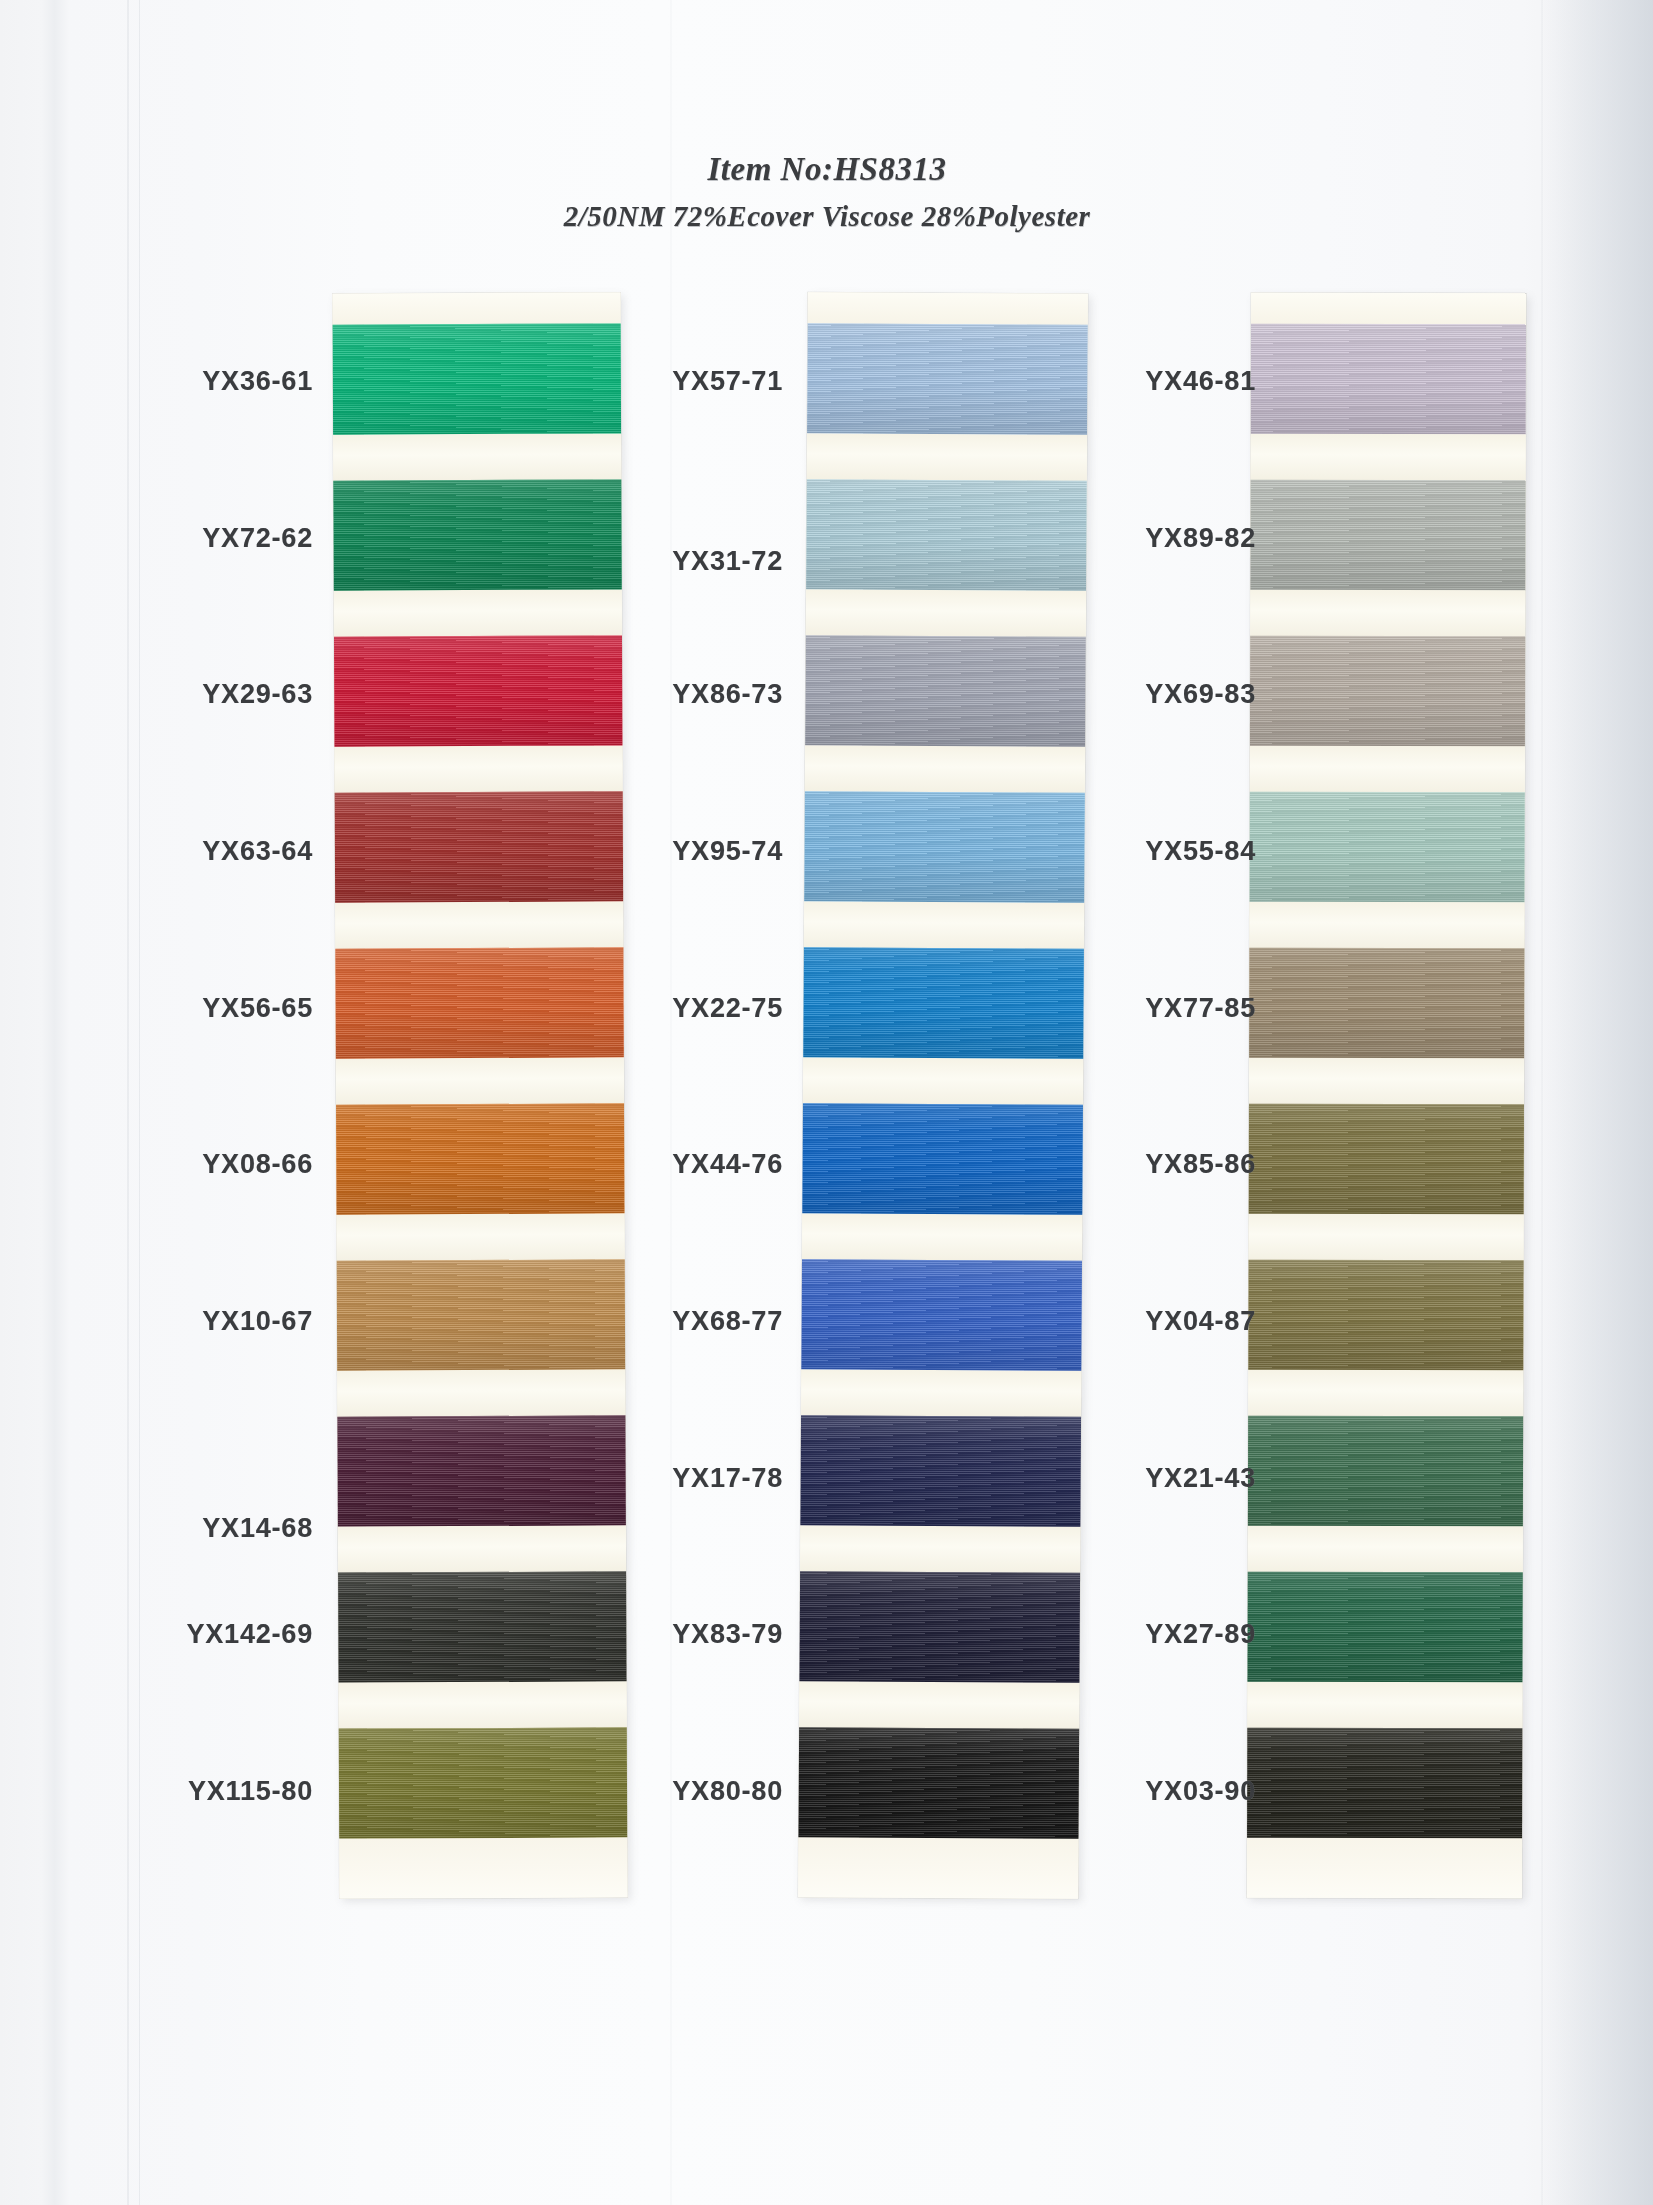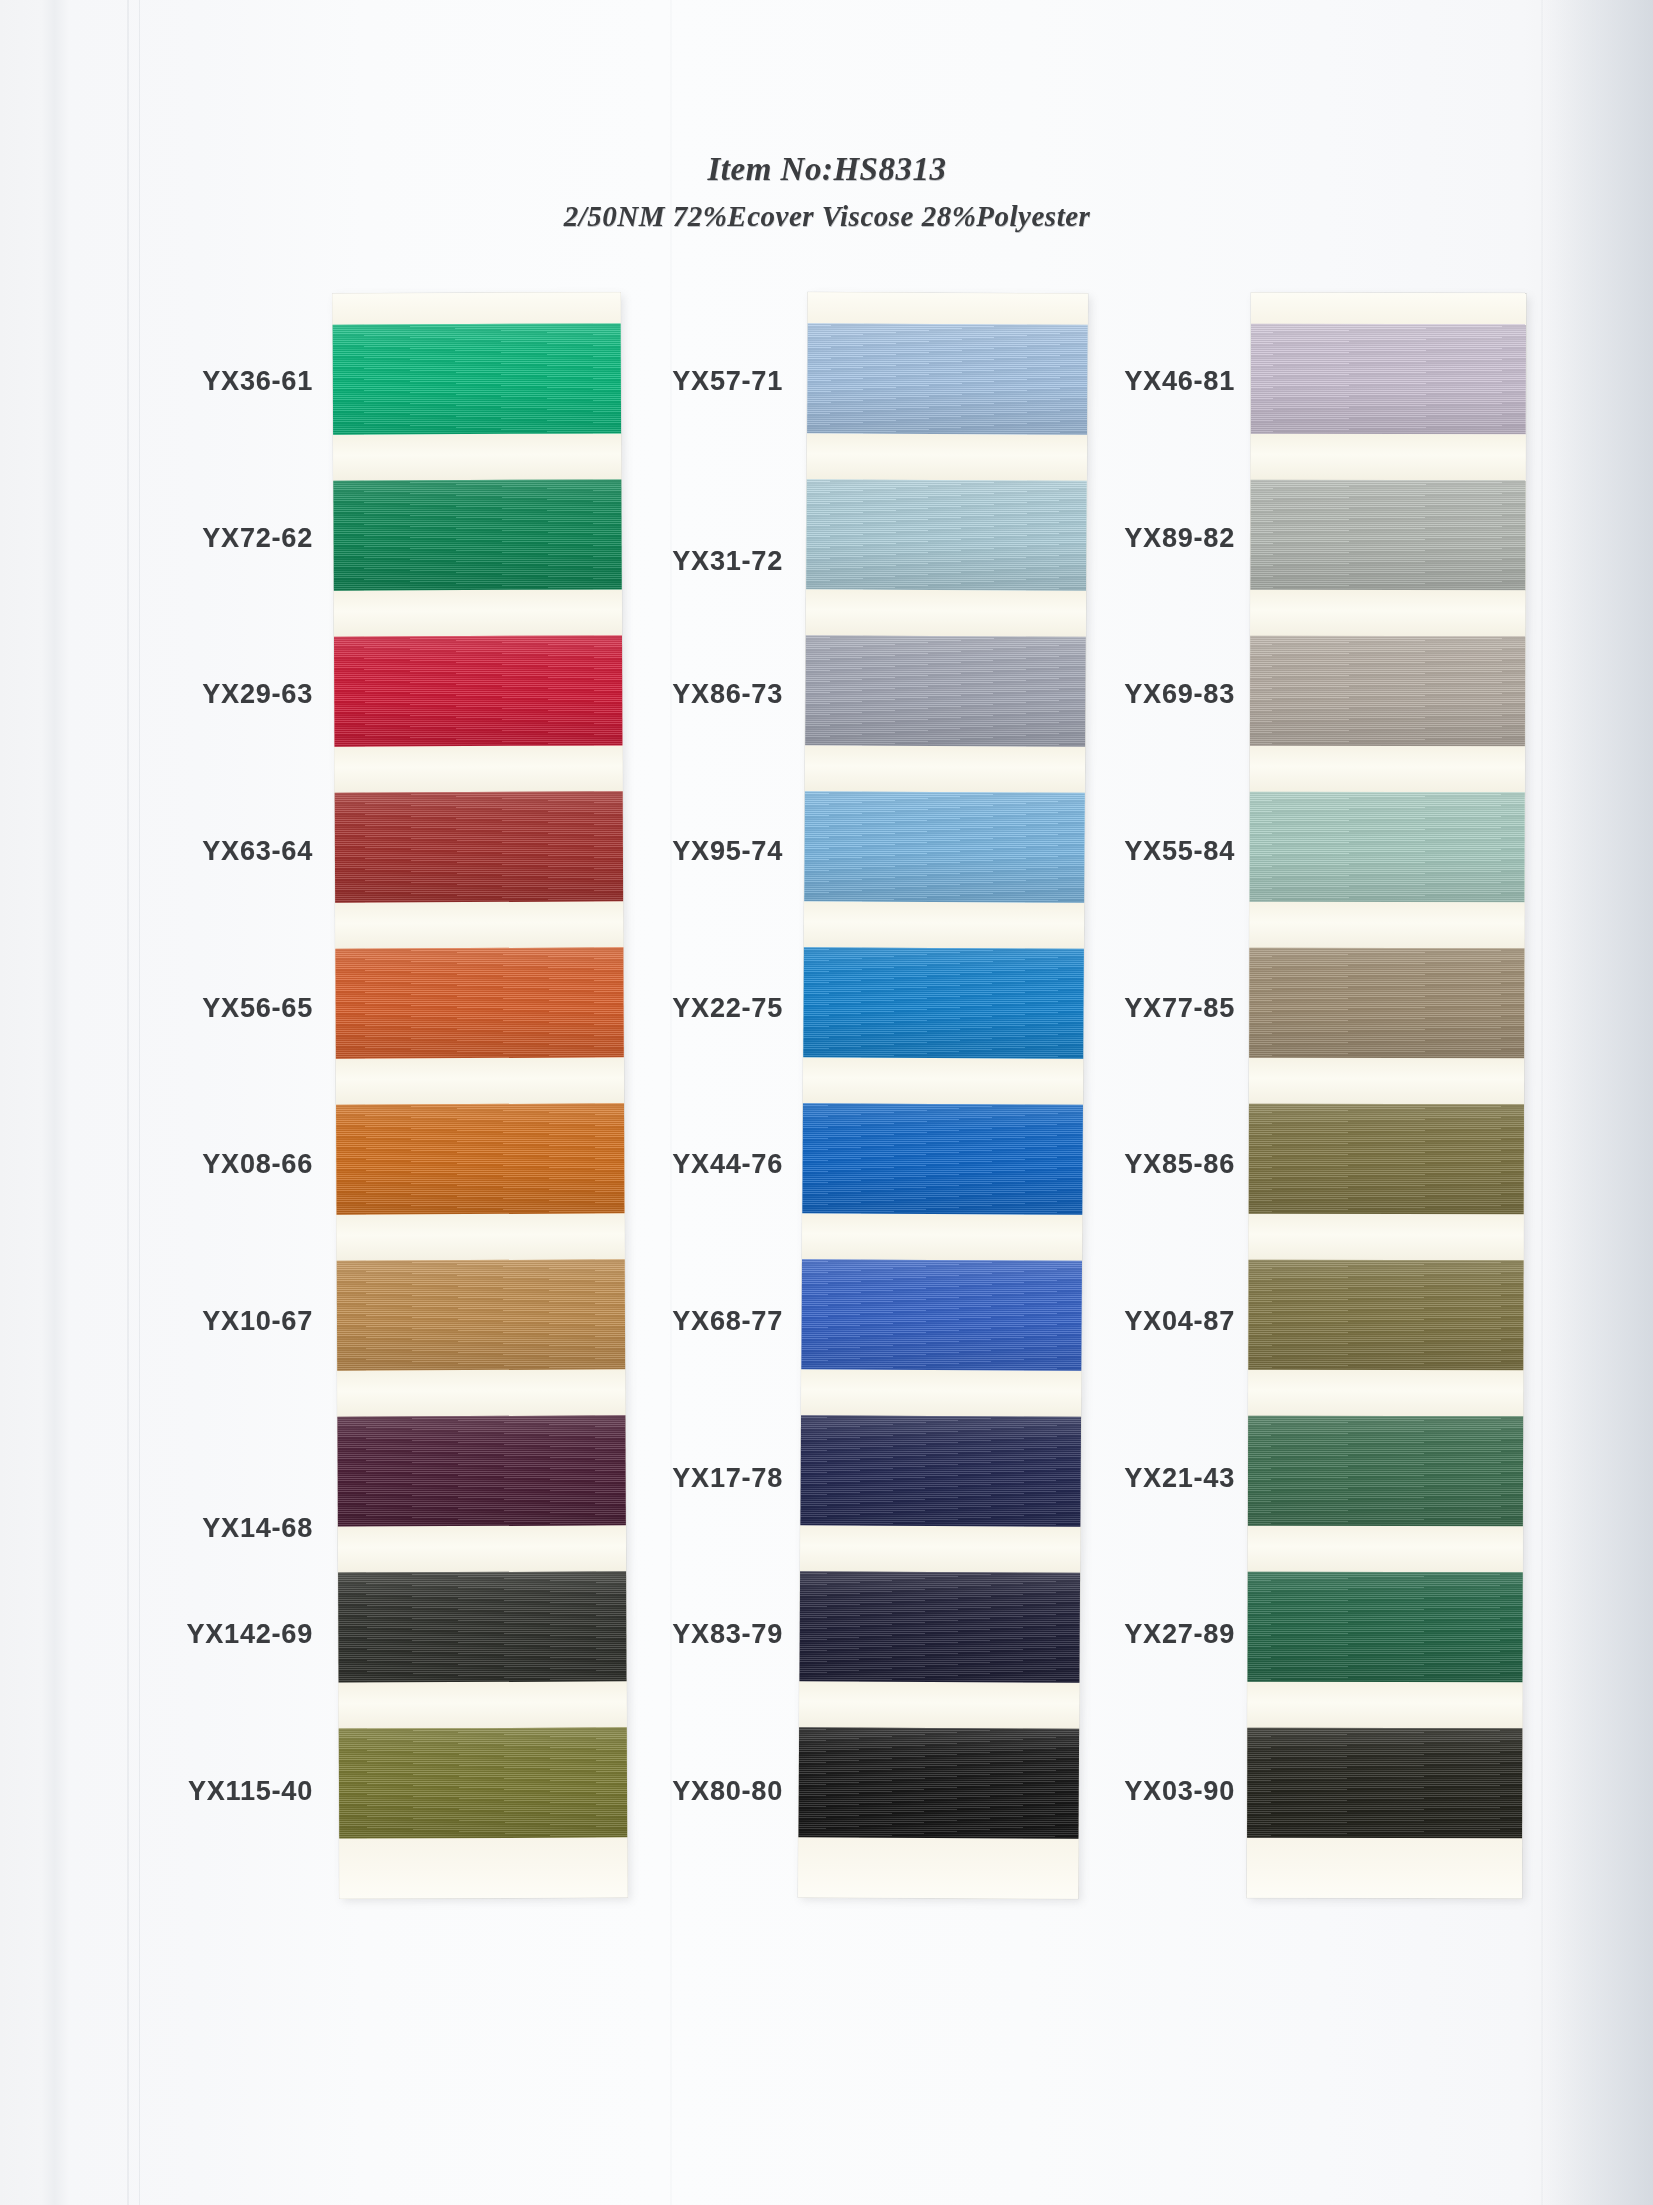--- a/index.html
+++ b/index.html
@@ -140,21 +140,21 @@
     font-weight: bold;
     font-size: 27px;
     color: #3a3c3f;
     letter-spacing: 0.8px;
     white-space: nowrap;
     text-align: right;
     text-shadow: 0.3px 0.3px 0 rgba(140,143,148,0.5);
   }
   .label-col-0 { right: 1341px; }
   .label-col-1 { right: 871px; }
-  .label-col-2 { right: 419px;  }
+  .label-col-2 { right: 398px;  }
 </style>
 </head>
 <body>
 
 <div id="page">
 
   <div class="crease c1"></div>
   <div class="crease c2"></div>
   <div class="crease c3"></div>
   <div class="crease c4"></div>
@@ -193,21 +193,21 @@
       </div>
       <div class="label label-col-0" style="top: 366px;">YX36-61</div>
       <div class="label label-col-0" style="top: 523px;">YX72-62</div>
       <div class="label label-col-0" style="top: 679px;">YX29-63</div>
       <div class="label label-col-0" style="top: 836px;">YX63-64</div>
       <div class="label label-col-0" style="top: 993px;">YX56-65</div>
       <div class="label label-col-0" style="top: 1149px;">YX08-66</div>
       <div class="label label-col-0" style="top: 1306px;">YX10-67</div>
       <div class="label label-col-0" style="top: 1513px;">YX14-68</div>
       <div class="label label-col-0" style="top: 1619px;">YX142-69</div>
-      <div class="label label-col-0" style="top: 1776px;">YX115-40</div>
+      <div class="label label-col-0" style="top: 1776px;">YX115-80</div>
       <div class="column col-1">
         <div class="card-strip">
           <div class="cap"></div>
           <div class="swatch" title="YX57-71" style="background: rgb(166, 196, 228);"></div>
           <div class="gap"></div>
           <div class="swatch" title="YX31-72" style="background: rgb(174, 207, 218);"></div>
           <div class="gap"></div>
           <div class="swatch" title="YX86-73" style="background: rgb(164, 168, 182);"></div>
           <div class="gap"></div>
           <div class="swatch" title="YX95-74" style="background: rgb(124, 184, 226);"></div>

